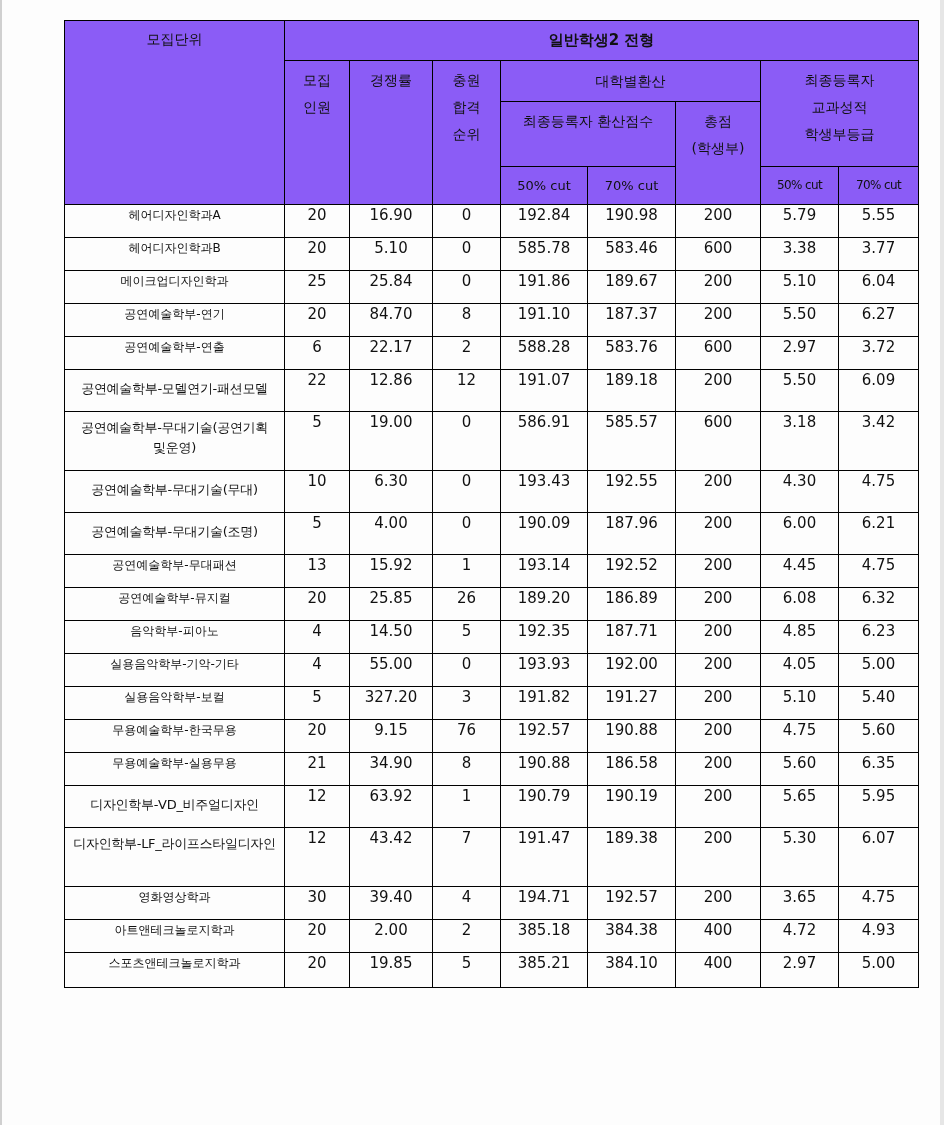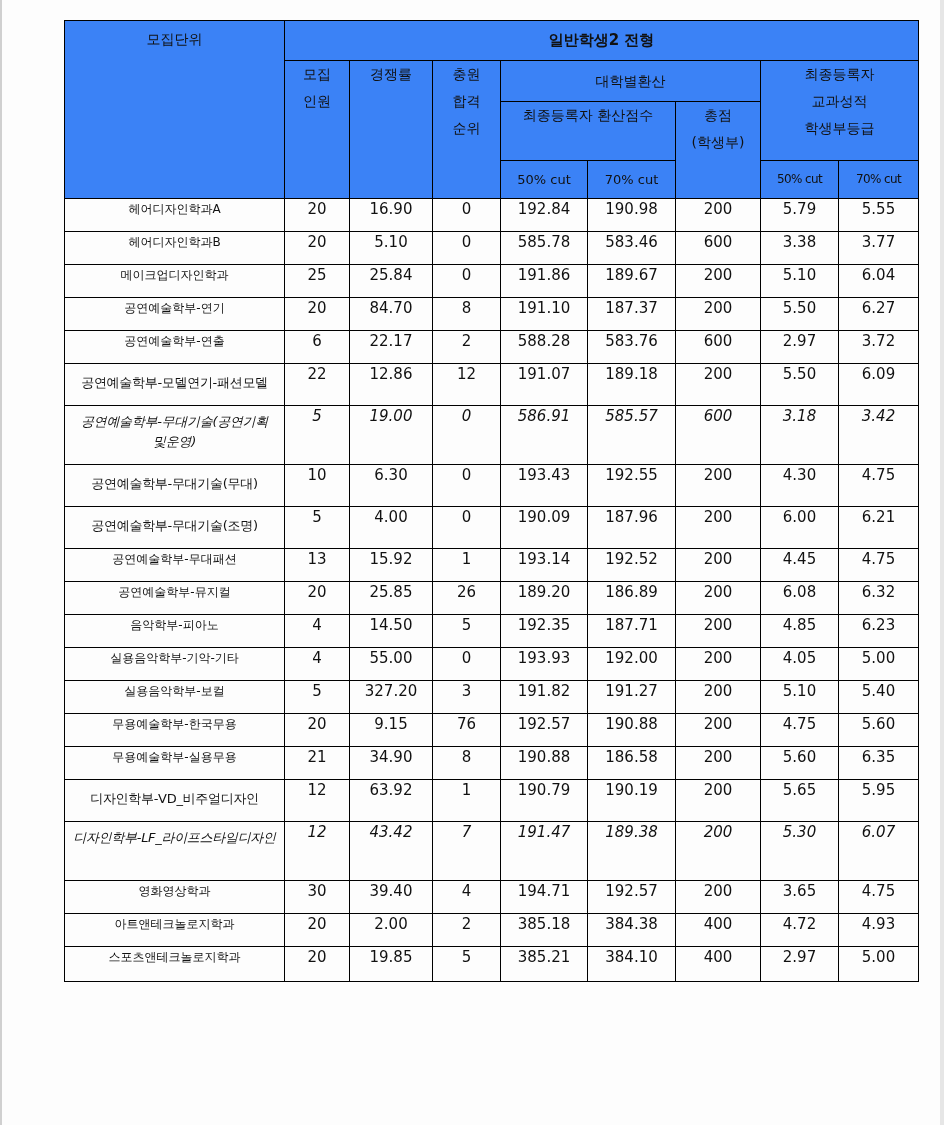--- a/index.html
+++ b/index.html
@@ -12,31 +12,31 @@
   .right-edge { position: absolute; left: 940px; top: 0; width: 4px; height: 1125px; background: #e6e6e6; }
   table.admit {
     position: absolute; left: 64px; top: 20px;
     border-collapse: collapse; table-layout: fixed;
     width: 854px;
   }
   table.admit td, table.admit th {
     border: 1.5px solid #000; padding: 0; text-align: center;
     font-weight: normal; overflow: hidden;
   }
-  .hd { background: #3b82f6; font-size: 14px; line-height: 27px; vertical-align: top; }
+  .hd { background: #8b5cf6; font-size: 14px; line-height: 27px; vertical-align: top; }
   .hd.title { font-weight: bold; font-size: 15px; vertical-align: middle; height: 39px; text-align: center; }
-  .hd.top-pad { }
+  .hd.top-pad { padding-top: 6px; }
   .hd.mid { vertical-align: middle; }
   .hd.cut { font-size: 13px; vertical-align: middle; height: 37px; }
   .hd.cut-sm { font-size: 12px; letter-spacing: -0.6px; vertical-align: middle; }
   td.dept { font-size: 12px; vertical-align: top; line-height: 21px; padding-top: 9px; height: 32px; }
   td.dept.small { font-size: 13px; letter-spacing: -0.3px; line-height: 20px; padding-top: 9px; }
   td.num { font-size: 15px; vertical-align: top; padding-top: 9px; line-height: 21px; }
   td.bold { font-weight: bold; }
-  tr.tall td { height: 52px; font-style: italic; }
+  tr.tall td { height: 52px; }
 </style>
 </head>
 <body>
 
 <div class="left-edge"></div>
 <div class="right-edge"></div>
 
 <table class="admit">
   <colgroup>
     <col style="width:220px">

